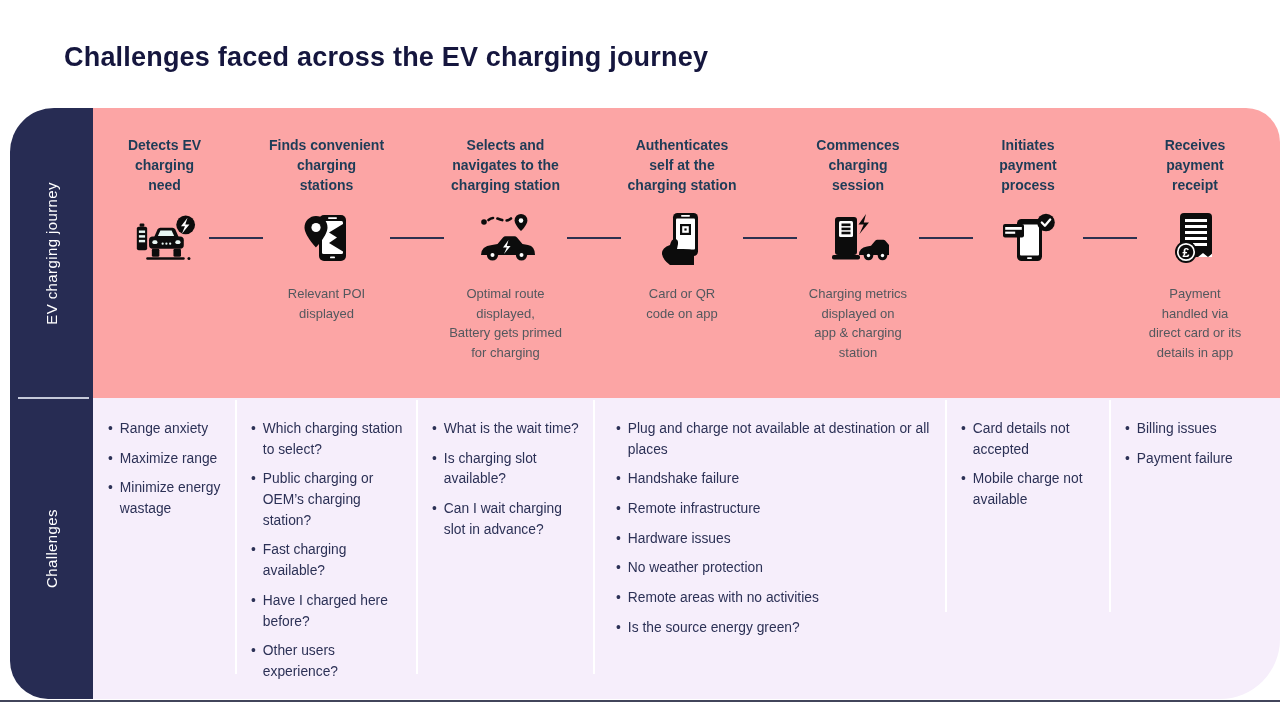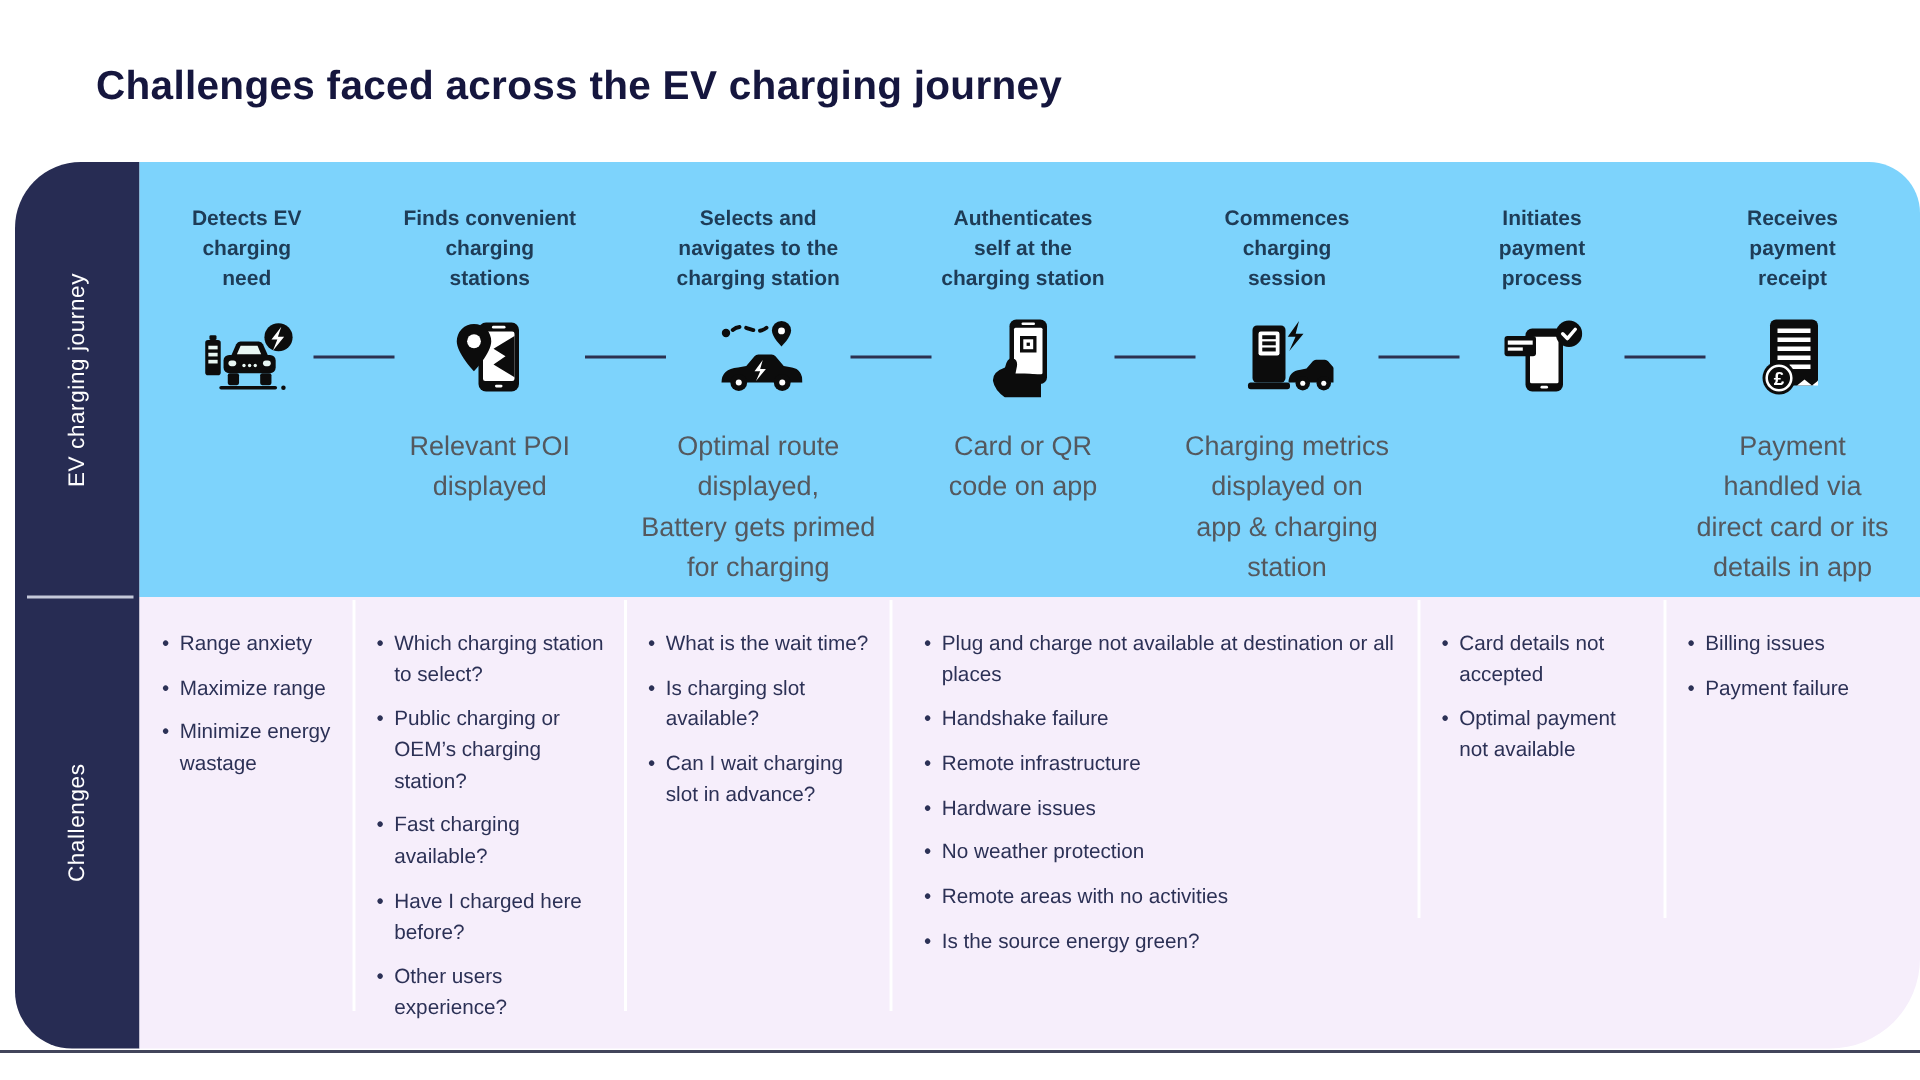--- a/index.html
+++ b/index.html
@@ -20,28 +20,28 @@
   .side-bottom { top:290px; height:301px; border-radius:0 0 0 38px; }
   .side-divider { position:absolute; left:8px; top:289px; width:71px; height:2px;
                   background:rgba(226,229,242,.85); z-index:2; }
   .vlabel { writing-mode:vertical-rl; transform:rotate(180deg); color:#ffffff;
             font-size:15px; font-weight:500; letter-spacing:.4px; white-space:nowrap; }
 
   
   .content { position:absolute; left:83px; top:0; width:1187px; height:591px; }
 
   .journey-band { position:absolute; left:0; top:0; width:1187px; height:290px;
-                  background:#7dd3fc; border-radius:0 34px 0 0;
+                  background:#fca5a5; border-radius:0 34px 0 0;
                   display:grid; grid-template-columns:143px 181px 177px 176px 176px 164px 170px; }
   .step { text-align:center; }
   .step-title { margin:28px 4px 0; height:64px; font-size:14px; font-weight:700;
                 line-height:1.42; color:#1e3c57; white-space:pre-line; }
   .step-icon { height:60px; margin-top:8px; display:flex; align-items:center; justify-content:center; }
   .step-icon svg { display:block; }
-  .step-caption { margin:16px 4px 0; font-size:18px; line-height:1.5;
+  .step-caption { margin:16px 4px 0; font-size:13px; line-height:1.5;
                   color:#54585e; white-space:pre-line; }
   .connector { position:absolute; top:129px; width:54px; height:2px; background:#2c3150; }
 
   .challenges-band { position:absolute; left:0; top:290px; width:1187px; height:301px;
                      background:#f6eefb; border-radius:0 0 60px 0;
                      display:grid; grid-template-columns:143px 181px 177px 176px 176px 164px 170px;
                      align-items:start; }
   .chal-col { padding:21px 12px 0 15px; font-size:13.8px; color:#2c3156; }
   .chal-col.span2 { grid-column:4 / span 2; padding-left:22px; }
   .chal-item { display:flex; gap:7px; margin-bottom:9px; line-height:1.5; text-align:left; }
@@ -327,21 +327,21 @@
             </div>
           </div>
         <div class="chal-col">
 
         <div class="chal-item">
               <span class="chal-bullet">•</span>
               <span>Card details not accepted</span>
             </div>
             <div class="chal-item">
               <span class="chal-bullet">•</span>
-              <span>Optimal payment not available</span>
+              <span>Mobile charge not available</span>
             </div>
           </div>
         <div class="chal-col">
 
         <div class="chal-item">
               <span class="chal-bullet">•</span>
               <span>Billing issues</span>
             </div>
             <div class="chal-item">
               <span class="chal-bullet">•</span>

